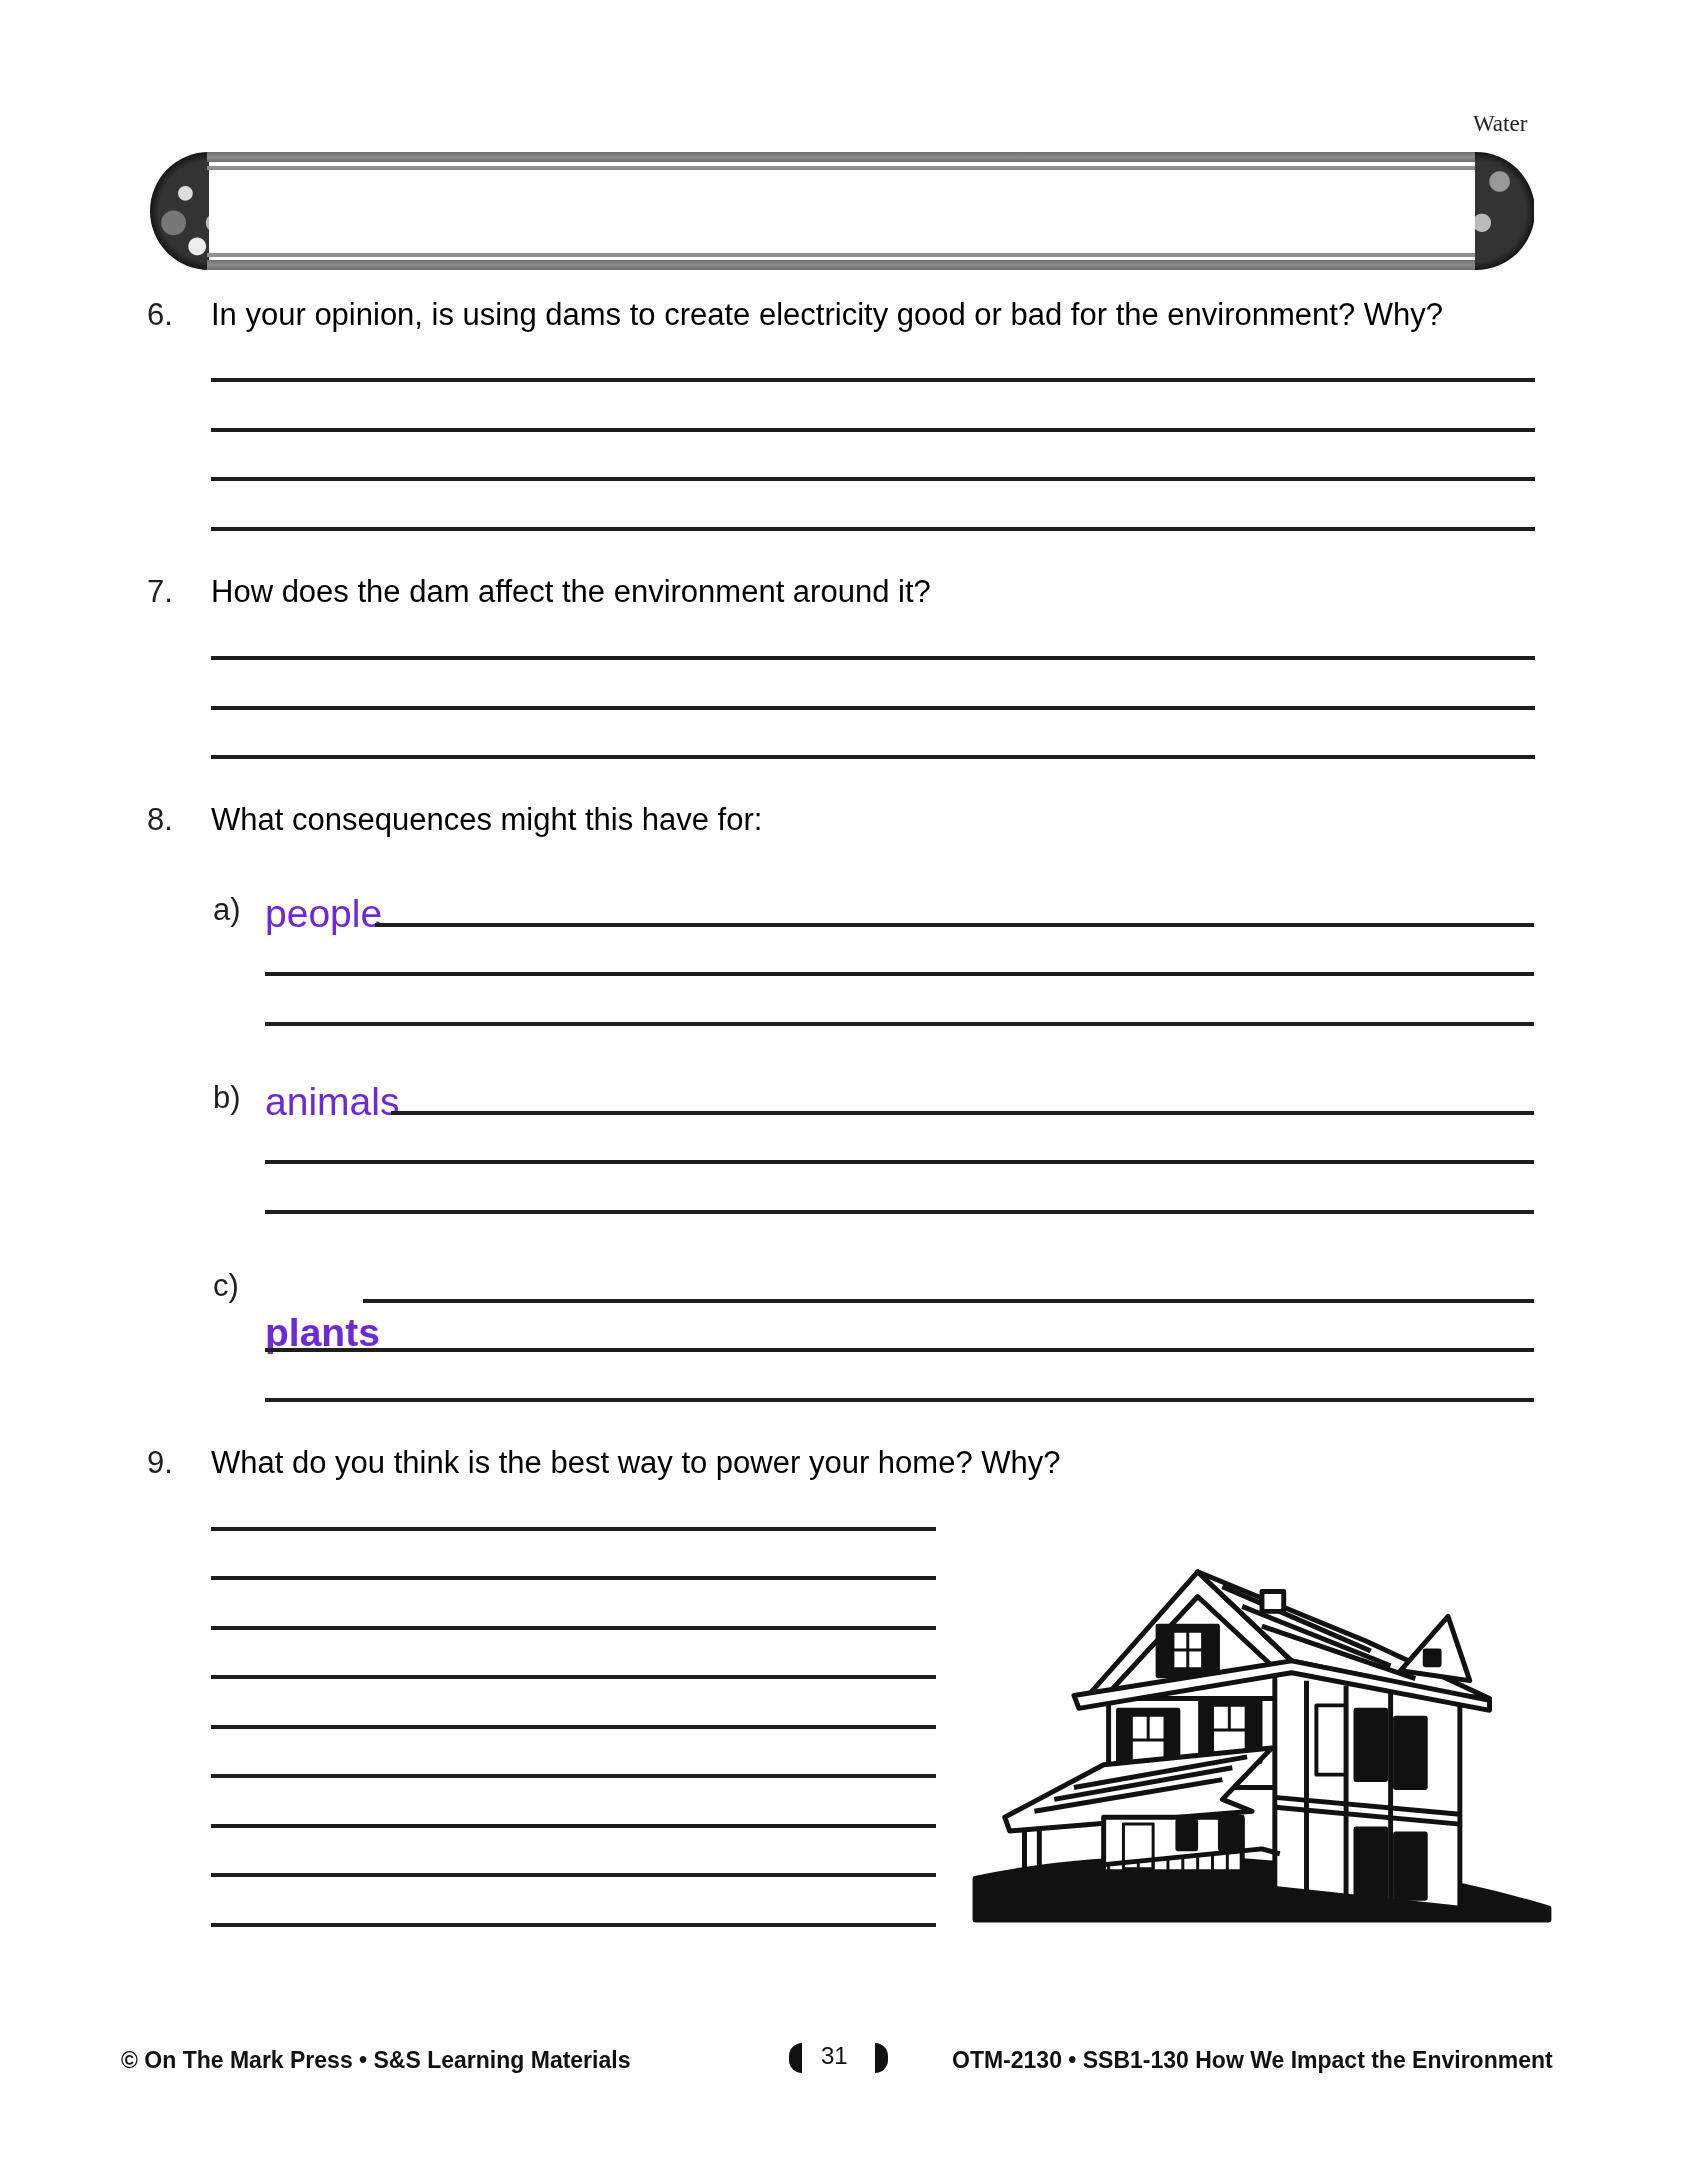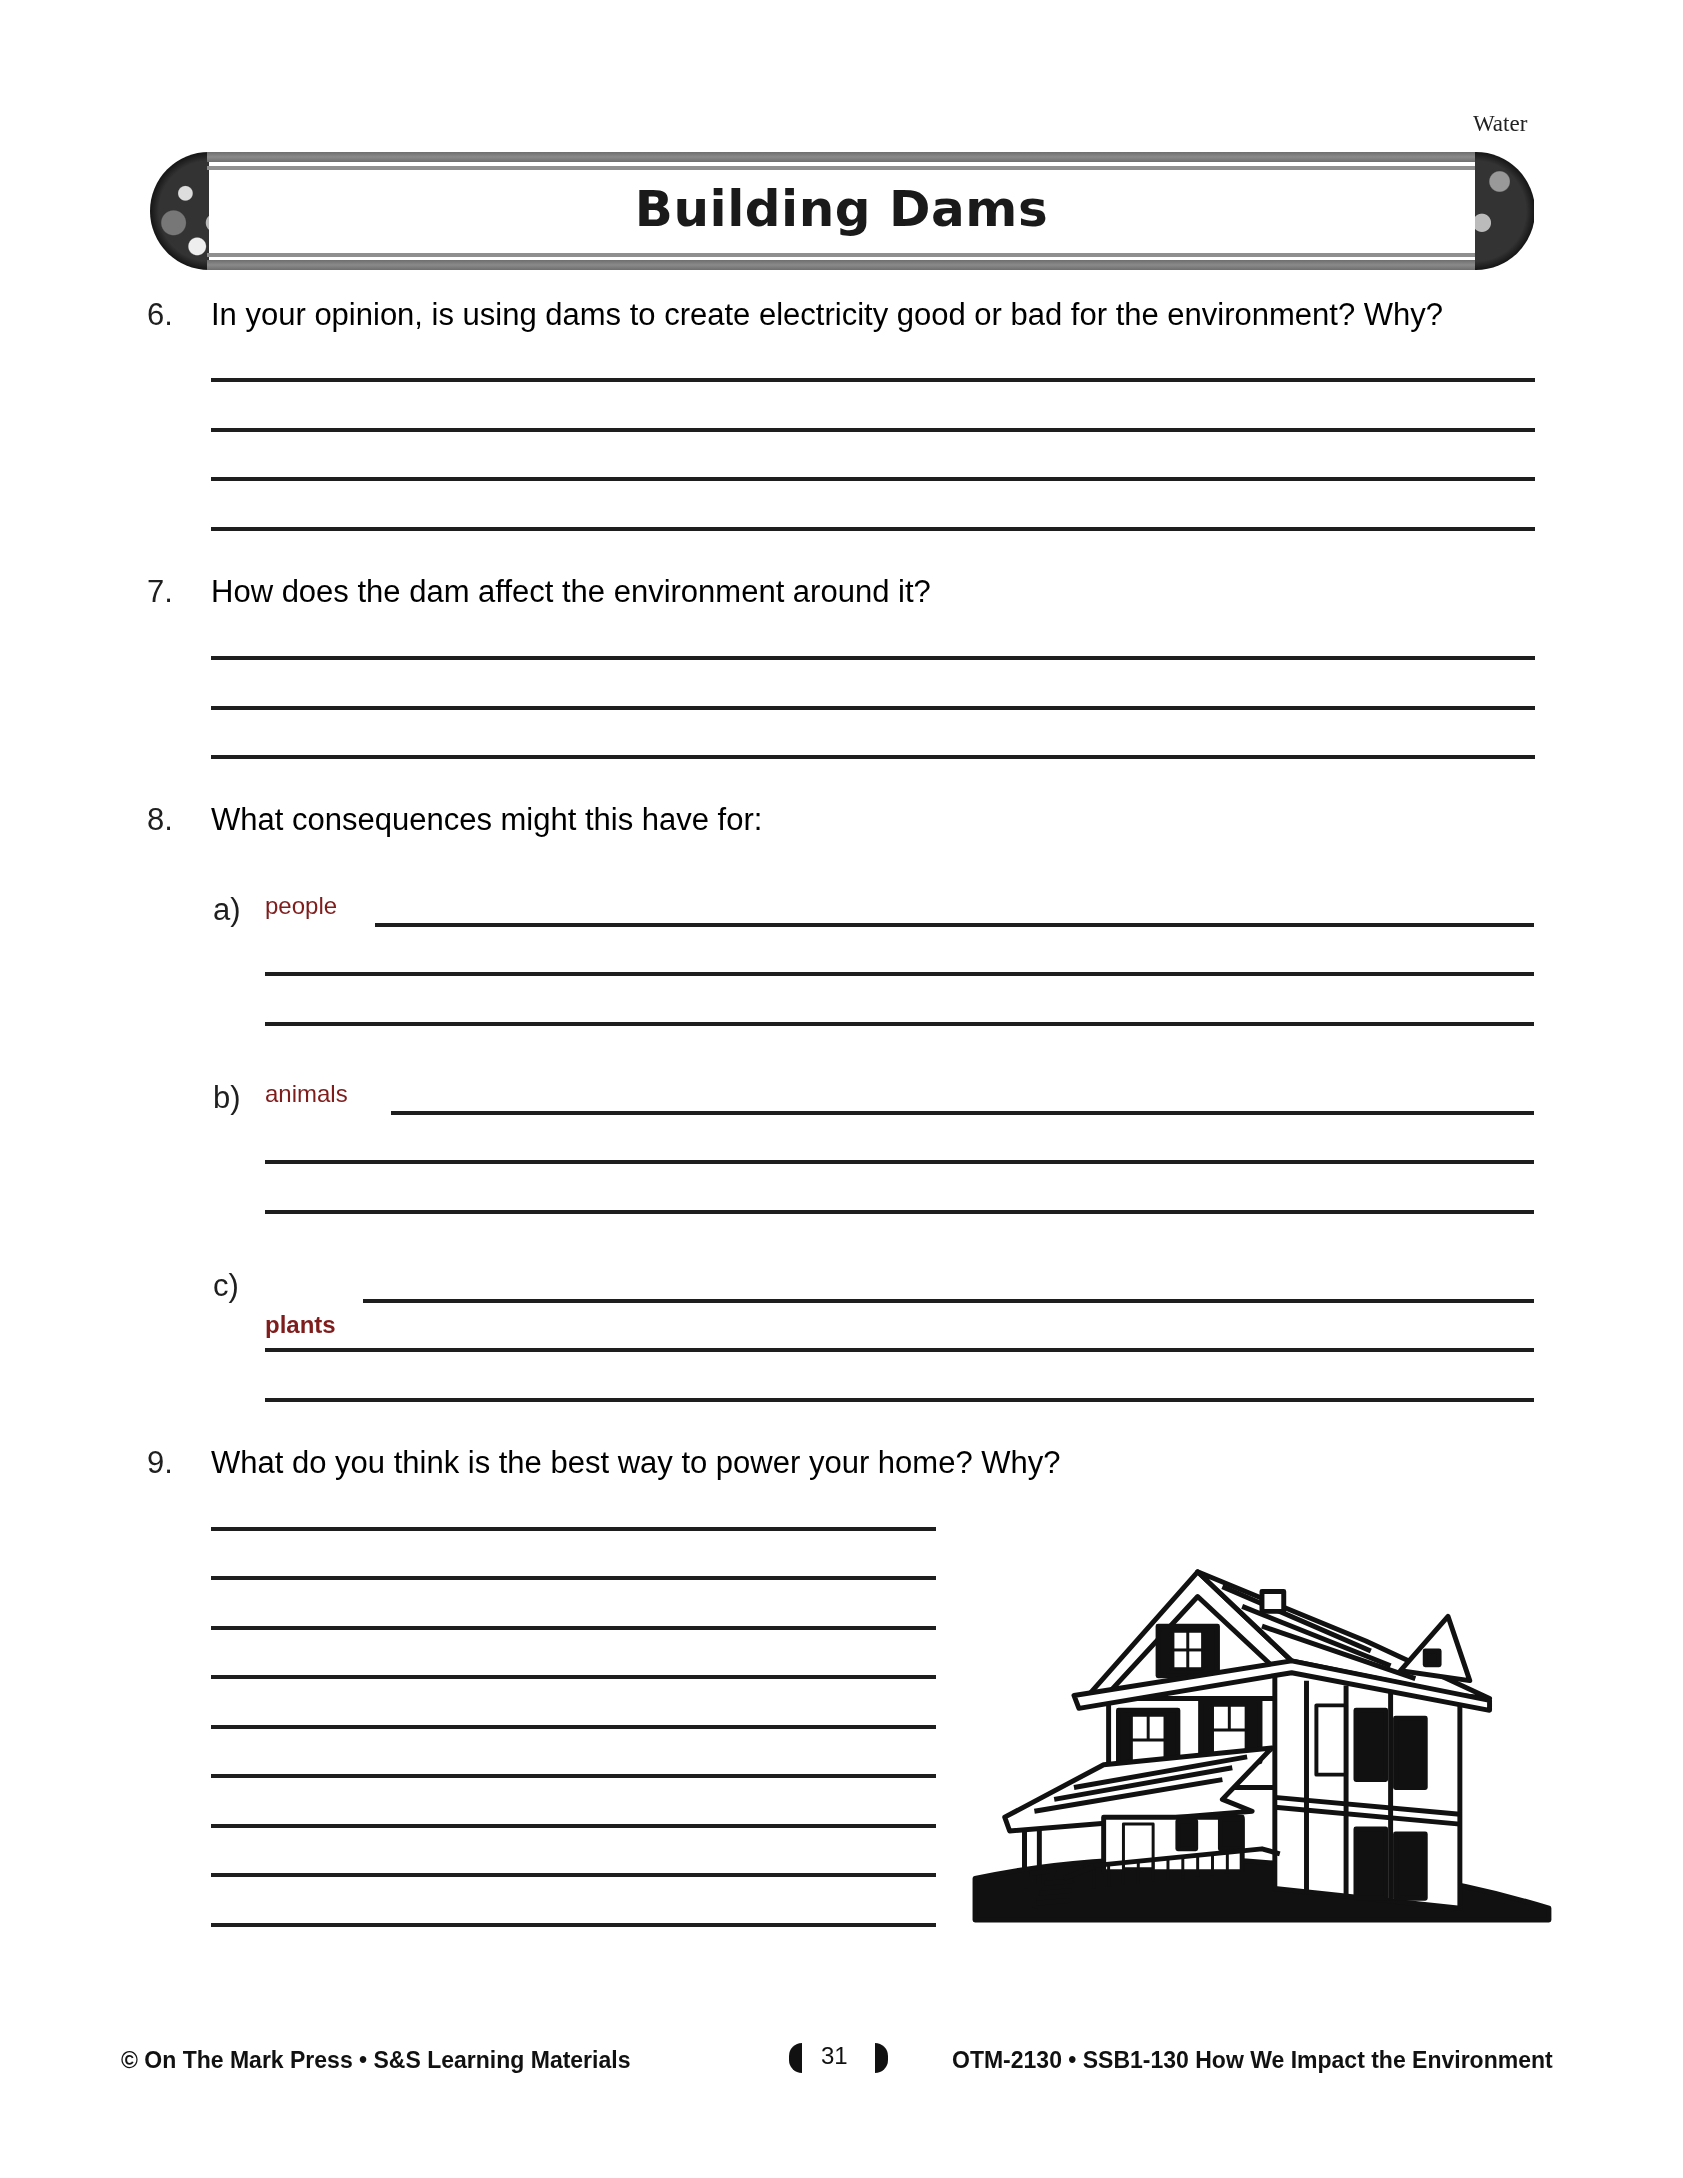--- a/index.html
+++ b/index.html
@@ -27,40 +27,39 @@
   .bar.top-thin  { top:14px; height:4px; background:#8f8f8f; }
   .bar.bot-thin  { top:101px; height:4px; background:#8f8f8f; }
   .bar.bot-thick { top:108px; height:10px; background:linear-gradient(#6e6e6e,#8a8a8a,#6e6e6e); }
   .banner-title { position:absolute; left:57px; width:1269px; top:28px; text-align:center;
     font-family:"DejaVu Sans", sans-serif; font-weight:bold; font-size:50px; color:#1a1a1a; letter-spacing:0.5px; }
   
   .qnum { font-size:31px; color:#1f1f1f; }
   .qtext { font-size:31px; color:#000000; white-space:nowrap; }
   .line { height:4px; background:#1e1e1e; }
   .sub-letter { font-size:31px; color:#1f1f1f; }
-  .sub-label { font-size:24px; color:#7f1d1d; }
+  .sub-label { font-size:39px; color:#6d28d9; }
   
   .footer { font-family:Liberation Sans, sans-serif; font-weight:bold; font-size:23px; color:#111; white-space:nowrap; }
   .pagenum { font-family:Liberation Sans, sans-serif; font-size:24px; color:#111; }
   .half-disk { width:13px; height:30px; background:#111; }
   .half-disk.l { border-radius:13px 0 0 13px; }
   .half-disk.r { border-radius:0 13px 13px 0; }
 </style>
 </head>
 <body>
 
 <div class="abs section-label">Water</div>
 
 <div class="abs banner">
   <div class="globe left">
       <div class="ball"></div>
     </div>
   <div class="bar top-thick"></div>
   <div class="bar top-thin"></div>
-  <div class="banner-title">Building Dams</div>
   <div class="bar bot-thin"></div>
   <div class="bar bot-thick"></div>
   <div class="globe right">
       <div class="ball"></div>
     </div>
 </div>
 
 <div class="abs qnum" style="left:147px; top:297px;">6.</div>
 <div class="abs qtext" style="left:211px; top:297px;">In your opinion, is using dams to create electricity good or bad for the environment? Why?</div>
 <div class="abs line" style="left:211px; top:378px; width:1324px;"></div>

